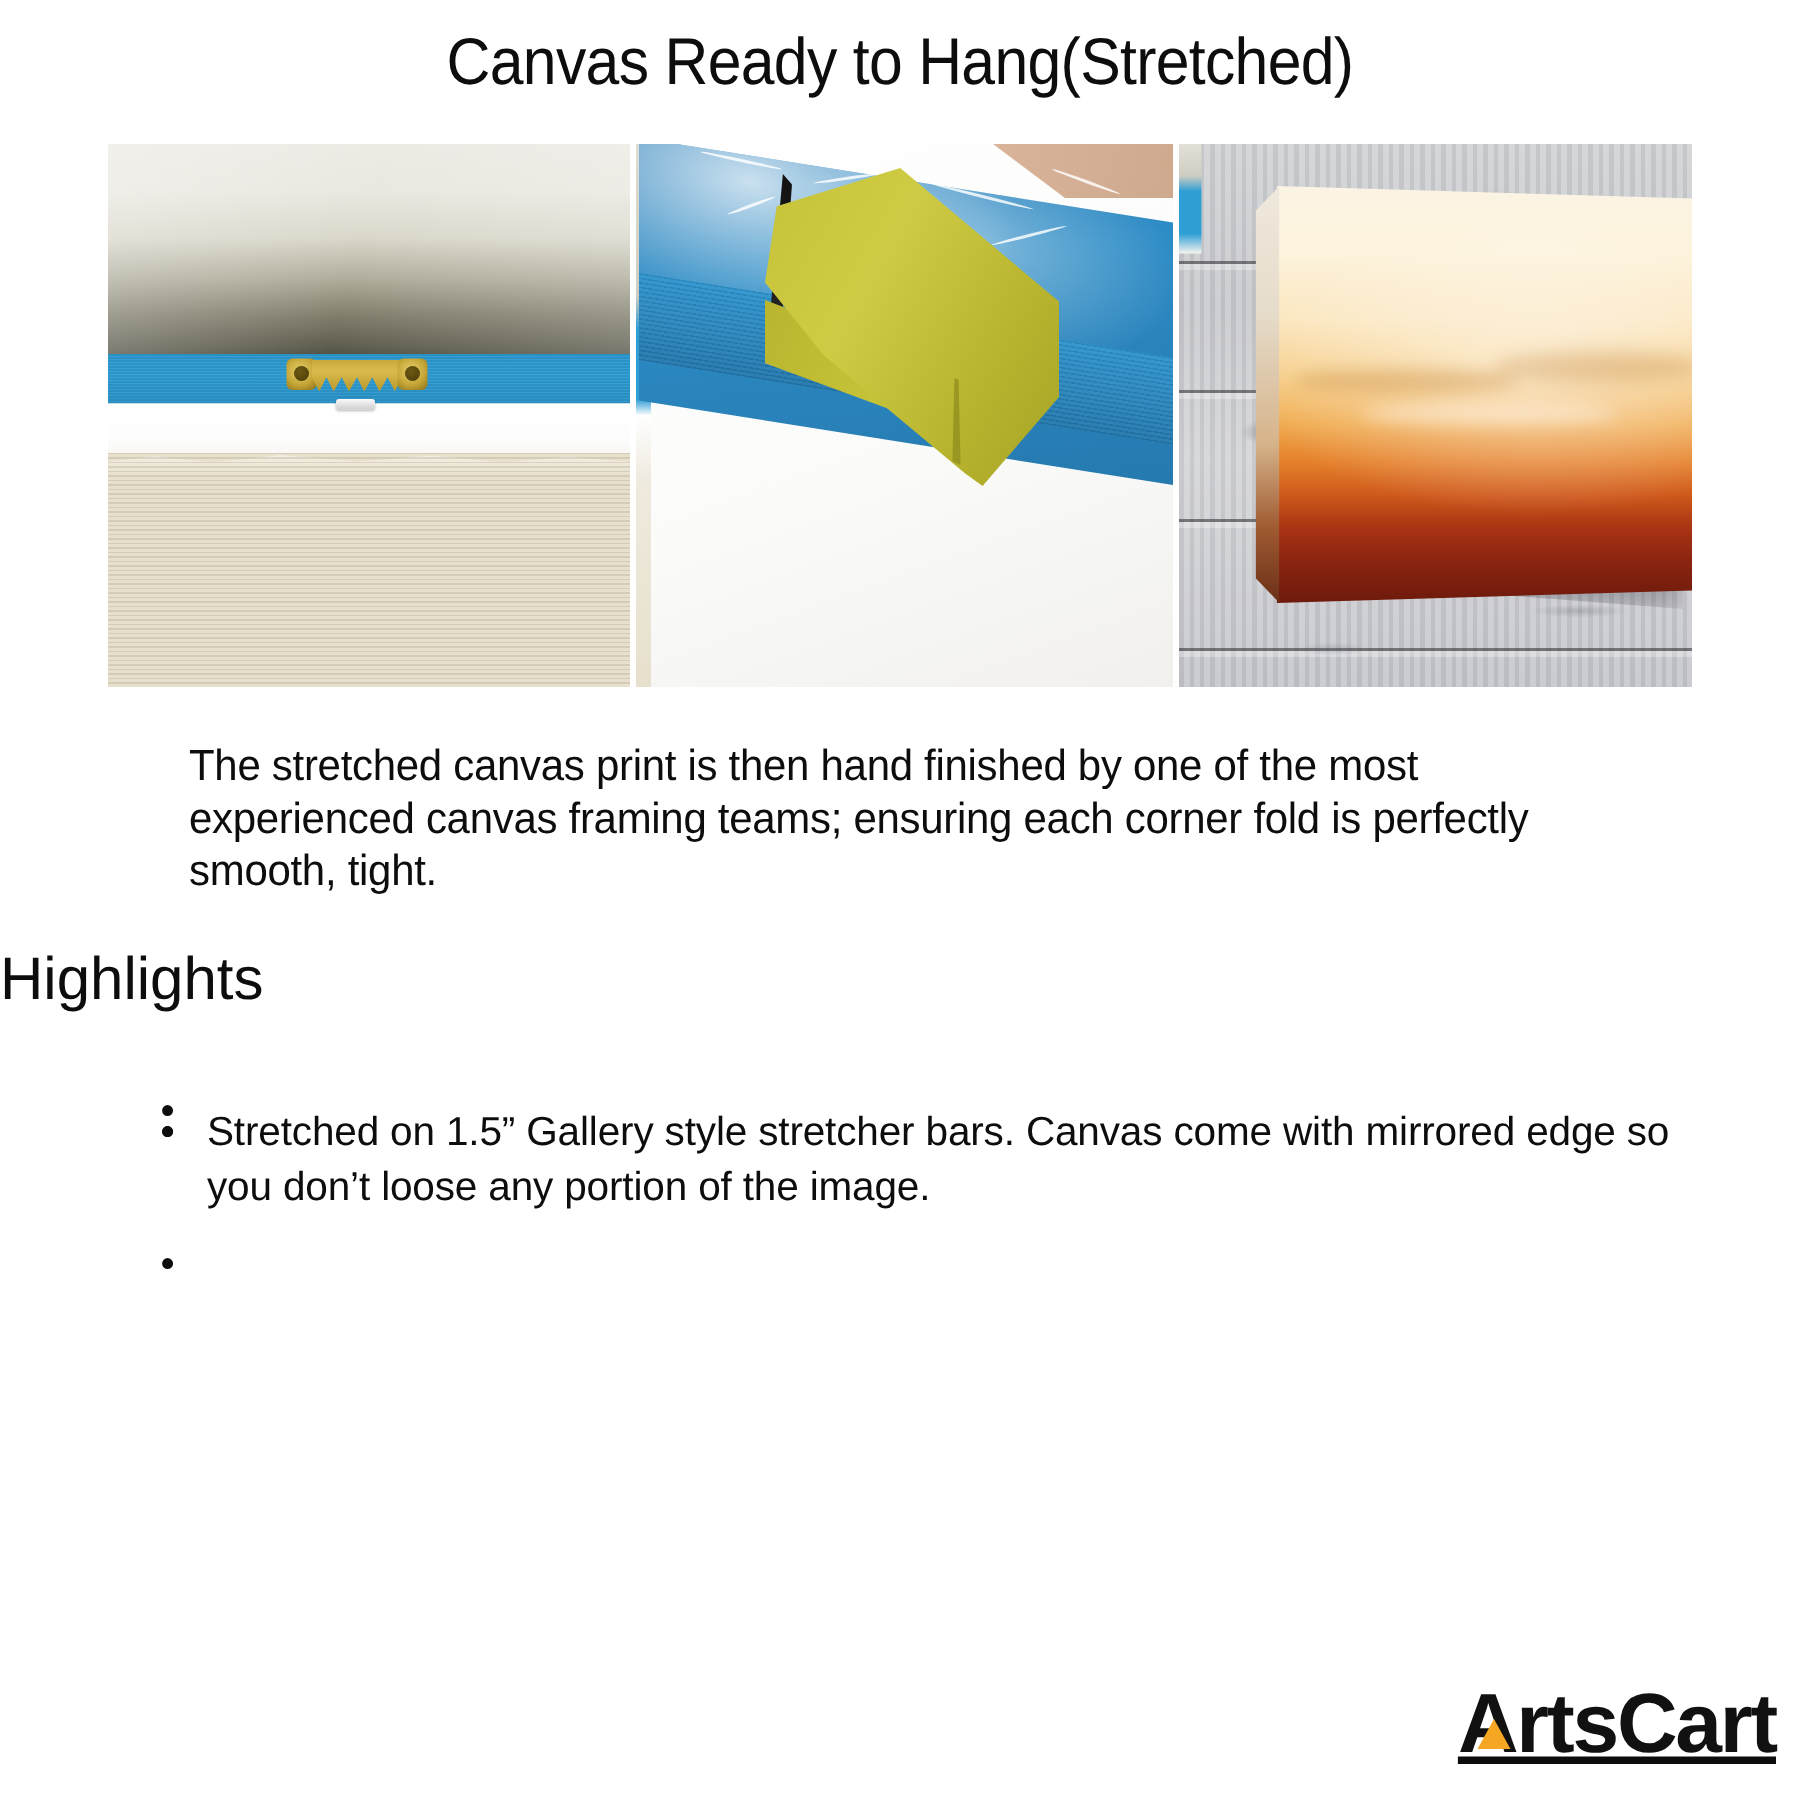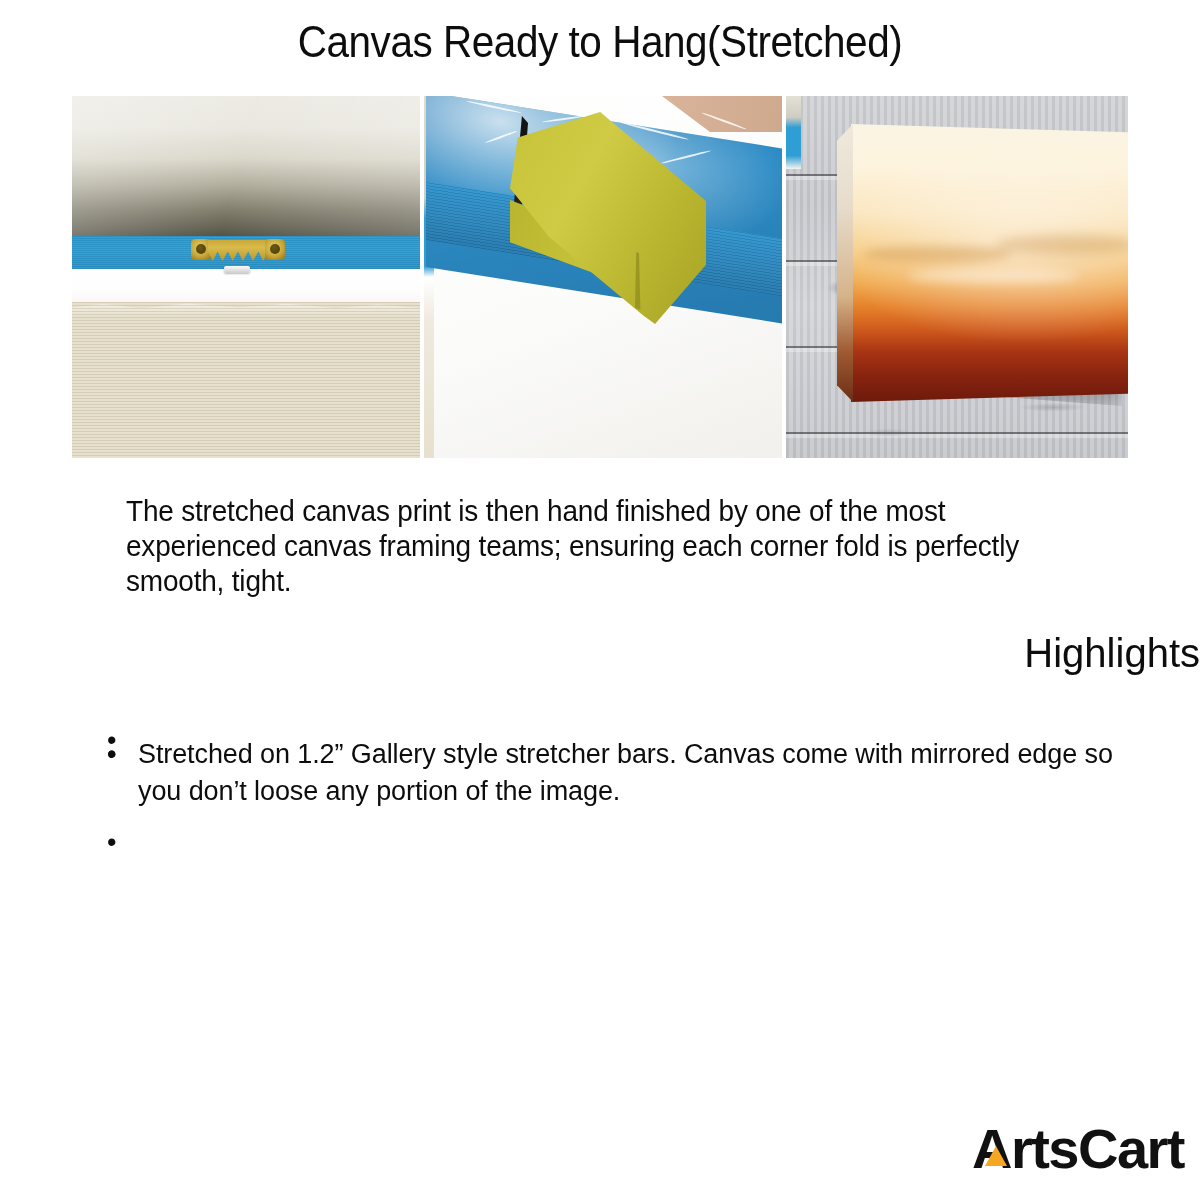--- a/index.html
+++ b/index.html
@@ -316,21 +316,21 @@
     transform: scaleX(0.965);
     transform-origin: left top;
   }
 
   
   .highlights-heading {
     position: absolute;
     left: 0;
     top: 630px;
     width: 1200px;
-    text-align: right;
+    text-align: left;
     font-size: 40px;
     line-height: 46px;
     letter-spacing: 0px;
   }
 
   
   .bullets {
     position: absolute;
     left: 104px;
     top: 722px;
@@ -353,20 +353,21 @@
   }
 
   
   .logo {
     position: absolute;
     right: 16px;
     bottom: 22px;
     height: 58px;
     display: flex;
     align-items: flex-end;
+    text-decoration: underline;
   }
   .logo-wordmark {
     position: relative;
     font-size: 56px;
     line-height: 58px;
     font-weight: bold;
     letter-spacing: -1.5px;
     color: #111111;
   }
   .logo-triangle {
@@ -441,21 +442,21 @@
 
 <div class="bullets">
   <div class="bullet">
     <span class="dot">•</span>
   </div>
   <div class="bullet">
     <span class="dot">•</span>
   </div>
   <div class="bullet">
     <span class="dot">•</span>
-    <span>Stretched on 1.2” Gallery style stretcher bars. Canvas come with mirrored edge so you don’t loose any portion of the image.</span>
+    <span>Stretched on 1.5” Gallery style stretcher bars. Canvas come with mirrored edge so you don’t loose any portion of the image.</span>
   </div>
   <div class="bullet">
     <span class="dot">•</span>
   </div>
 </div>
 
 <div class="logo">
   <div class="logo-wordmark" style="color: rgb(17, 17, 17);">ArtsCart</div>
   <div class="logo-triangle" style="border-bottom-color: rgb(245, 166, 35);"></div>
 </div>

